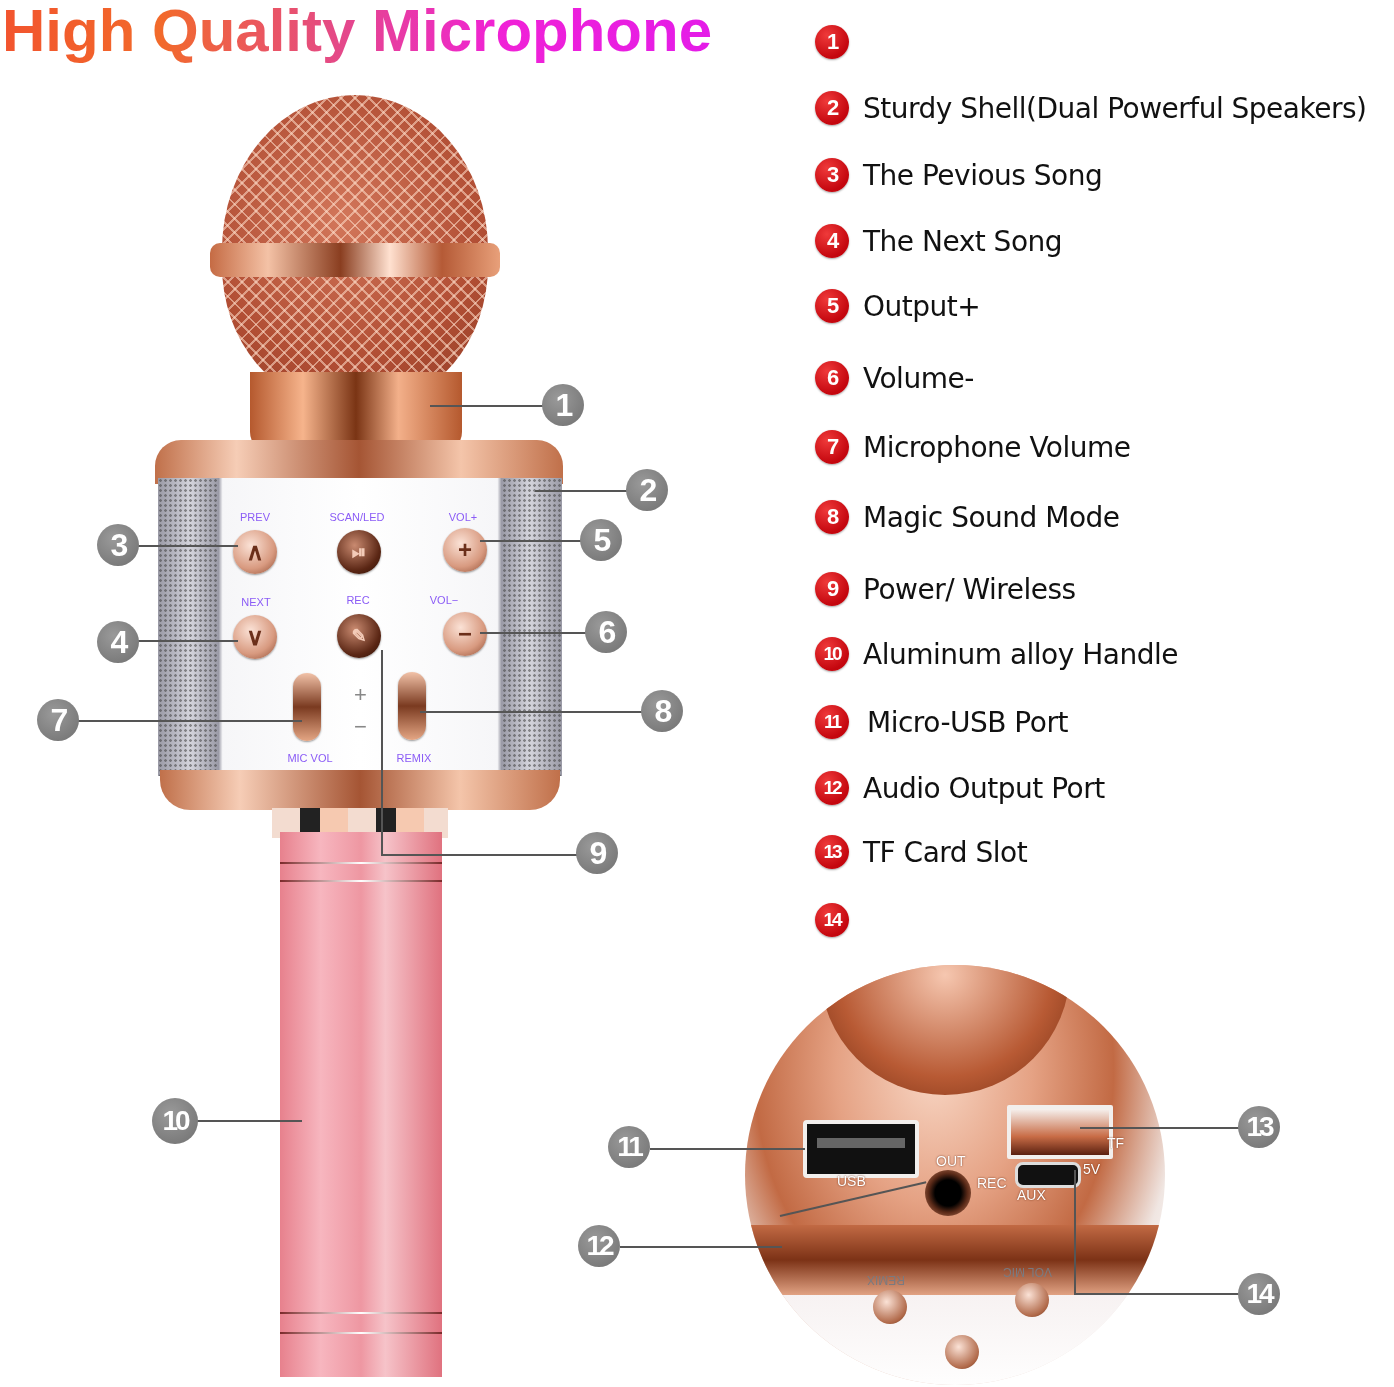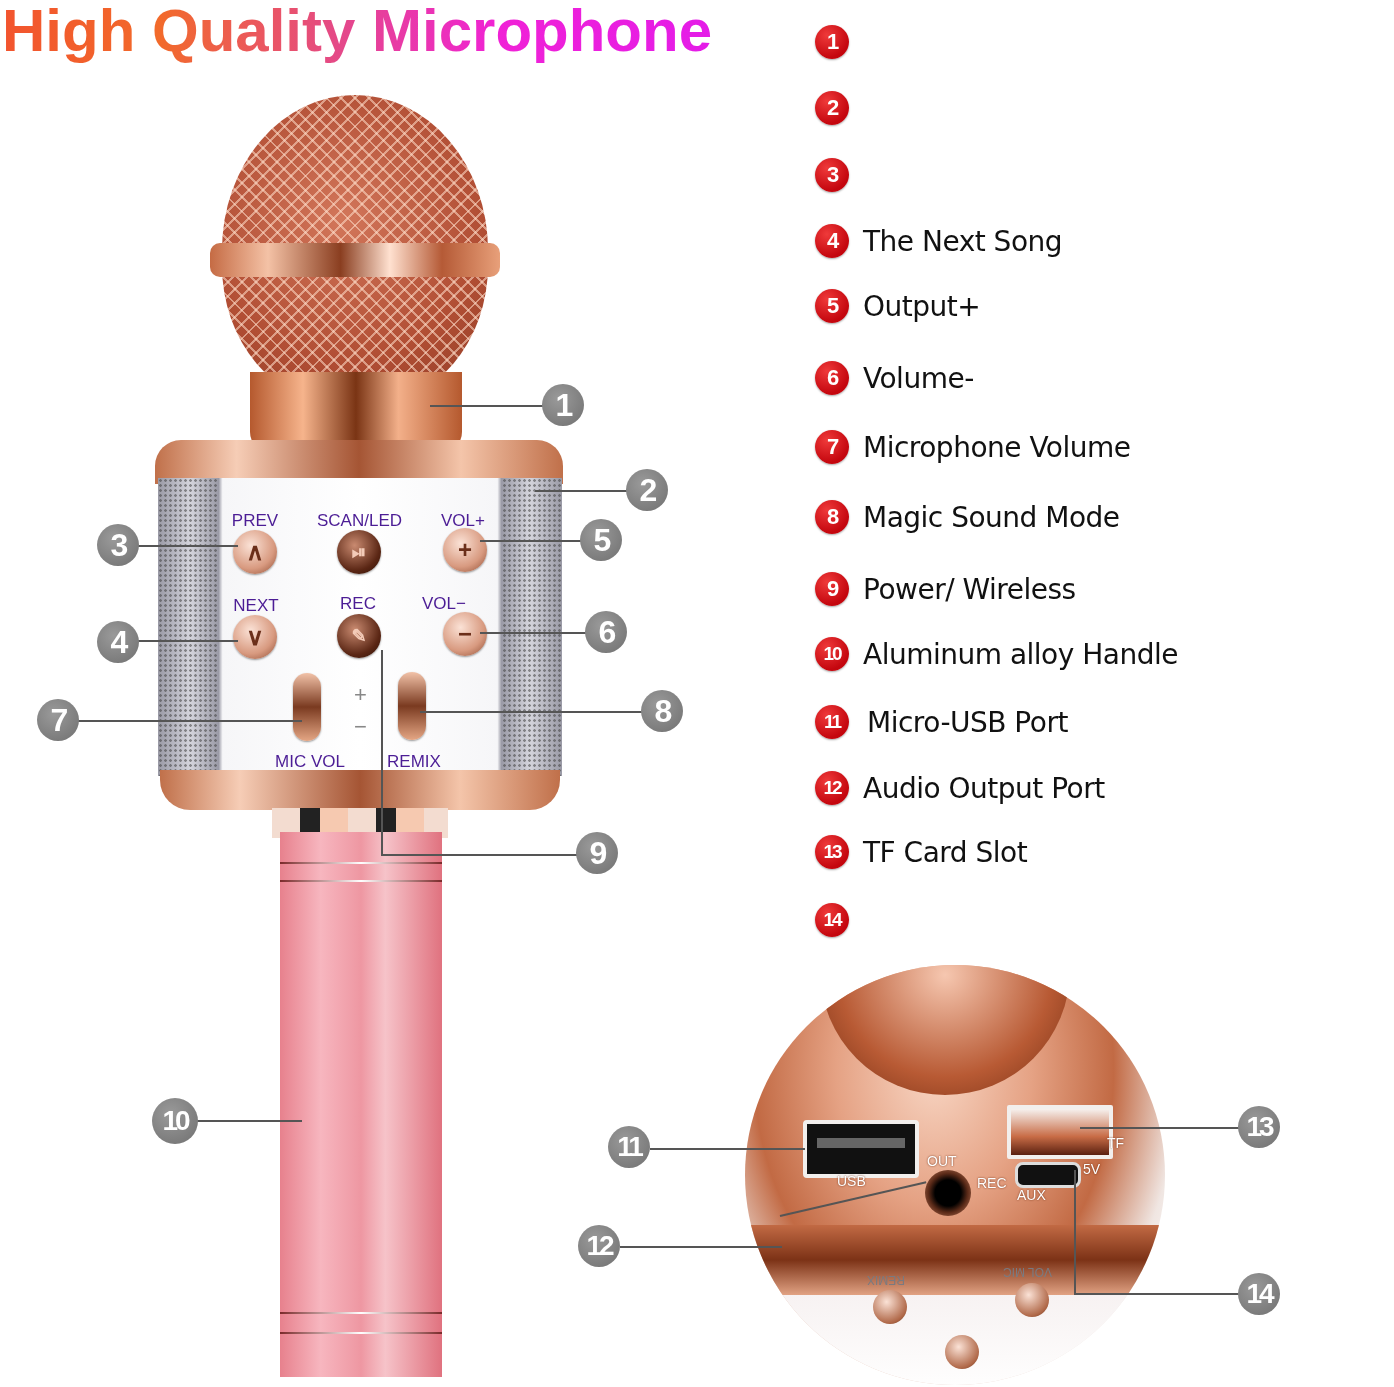--- a/index.html
+++ b/index.html
@@ -71,21 +71,21 @@
   }
   .hline { position:absolute; left:0; right:0; height:2px; background:linear-gradient(90deg,#7a2a2a,#fff 50%,#7a2a2a); }
 
   .btn {
     position:absolute; width:44px; height:44px; border-radius:50%;
     background:radial-gradient(circle at 40% 35%,#fbe2d6,#d89a80 60%,#8d4a30 100%);
     display:flex; align-items:center; justify-content:center; color:#6b2f1a; font-size:24px; font-weight:bold;
     box-shadow:0 1px 2px rgba(0,0,0,0.4);
   }
   .btn.dark { background:radial-gradient(circle at 40% 35%,#c98a70,#5a2614 65%,#2a0e04 100%); color:#f3cbb8; font-size:18px; }
-  .btn-label { position:absolute; font-size:17px; color:#4c1d95; text-align:center; width:80px; }
+  .btn-label { position:absolute; font-size:11px; color:#8b5cf6; text-align:center; width:80px; }
   .slider {
     position:absolute; width:28px; height:68px; border-radius:14px;
     background:linear-gradient(180deg,#f2c2a8,#7a3a20 50%,#e4a684); box-shadow:0 1px 2px rgba(0,0,0,0.4);
   }
   .pm { position:absolute; font-size:22px; color:#888; }
 
   
   .inset {
     position:absolute; left:745px; top:965px; width:420px; height:420px; border-radius:50%; overflow:hidden;
     background:radial-gradient(ellipse at 45% 25%, #f8d6c4 0%, #e5a284 30%, #c26a44 55%, #f0e6e2 75%, #ffffff 90%);
@@ -111,23 +111,25 @@
 <body>
 
 <div class="title">High Quality Microphone</div>
 
 <div>
   <div class="legend-item" style="top:22px">
       <span class="legend-badge">1</span>
     </div>
   <div class="legend-item" style="top:88px">
       <span class="legend-badge">2</span>
+      <span class="legend-text">Sturdy Shell(Dual Powerful Speakers)</span>
     </div>
   <div class="legend-item" style="top:155px">
       <span class="legend-badge">3</span>
+      <span class="legend-text">The Pevious Song</span>
     </div>
   <div class="legend-item" style="top:221px">
       <span class="legend-badge">4</span>
       <span class="legend-text">The Next Song</span>
     </div>
   <div class="legend-item" style="top:286px">
       <span class="legend-badge">5</span>
       <span class="legend-text">Output+</span>
     </div>
   <div class="legend-item" style="top:358px">
@@ -244,21 +246,21 @@
 
 <div class="inset">
   <div class="inset-cup"></div>
   <div class="inset-band"></div>
   <div class="inset-white"></div>
   <div class="port-usb">
       <div class="tongue"></div>
     </div>
   <div class="inset-label" style="left:92px;top:208px">USB</div>
   <div class="port-out"></div>
-  <div class="inset-label" style="left:182px;top:188px">OUT</div>
+  <div class="inset-label" style="left:191px;top:188px">OUT</div>
   <div class="inset-label" style="left:232px;top:210px">REC</div>
   <div class="port-tf"></div>
   <div class="inset-label" style="left:362px;top:170px">TF</div>
   <div class="port-micro"></div>
   <div class="inset-label" style="left:338px;top:196px">5V</div>
   <div class="inset-label" style="left:272px;top:222px">AUX</div>
   <div class="inset-rev" style="left:122px;top:308px">REMIX</div>
   <div class="inset-rev" style="left:258px;top:300px">VOL  MIC</div>
   <div class="inset-btn" style="left:128px;top:325px"></div>
   <div class="inset-btn" style="left:270px;top:318px"></div>

